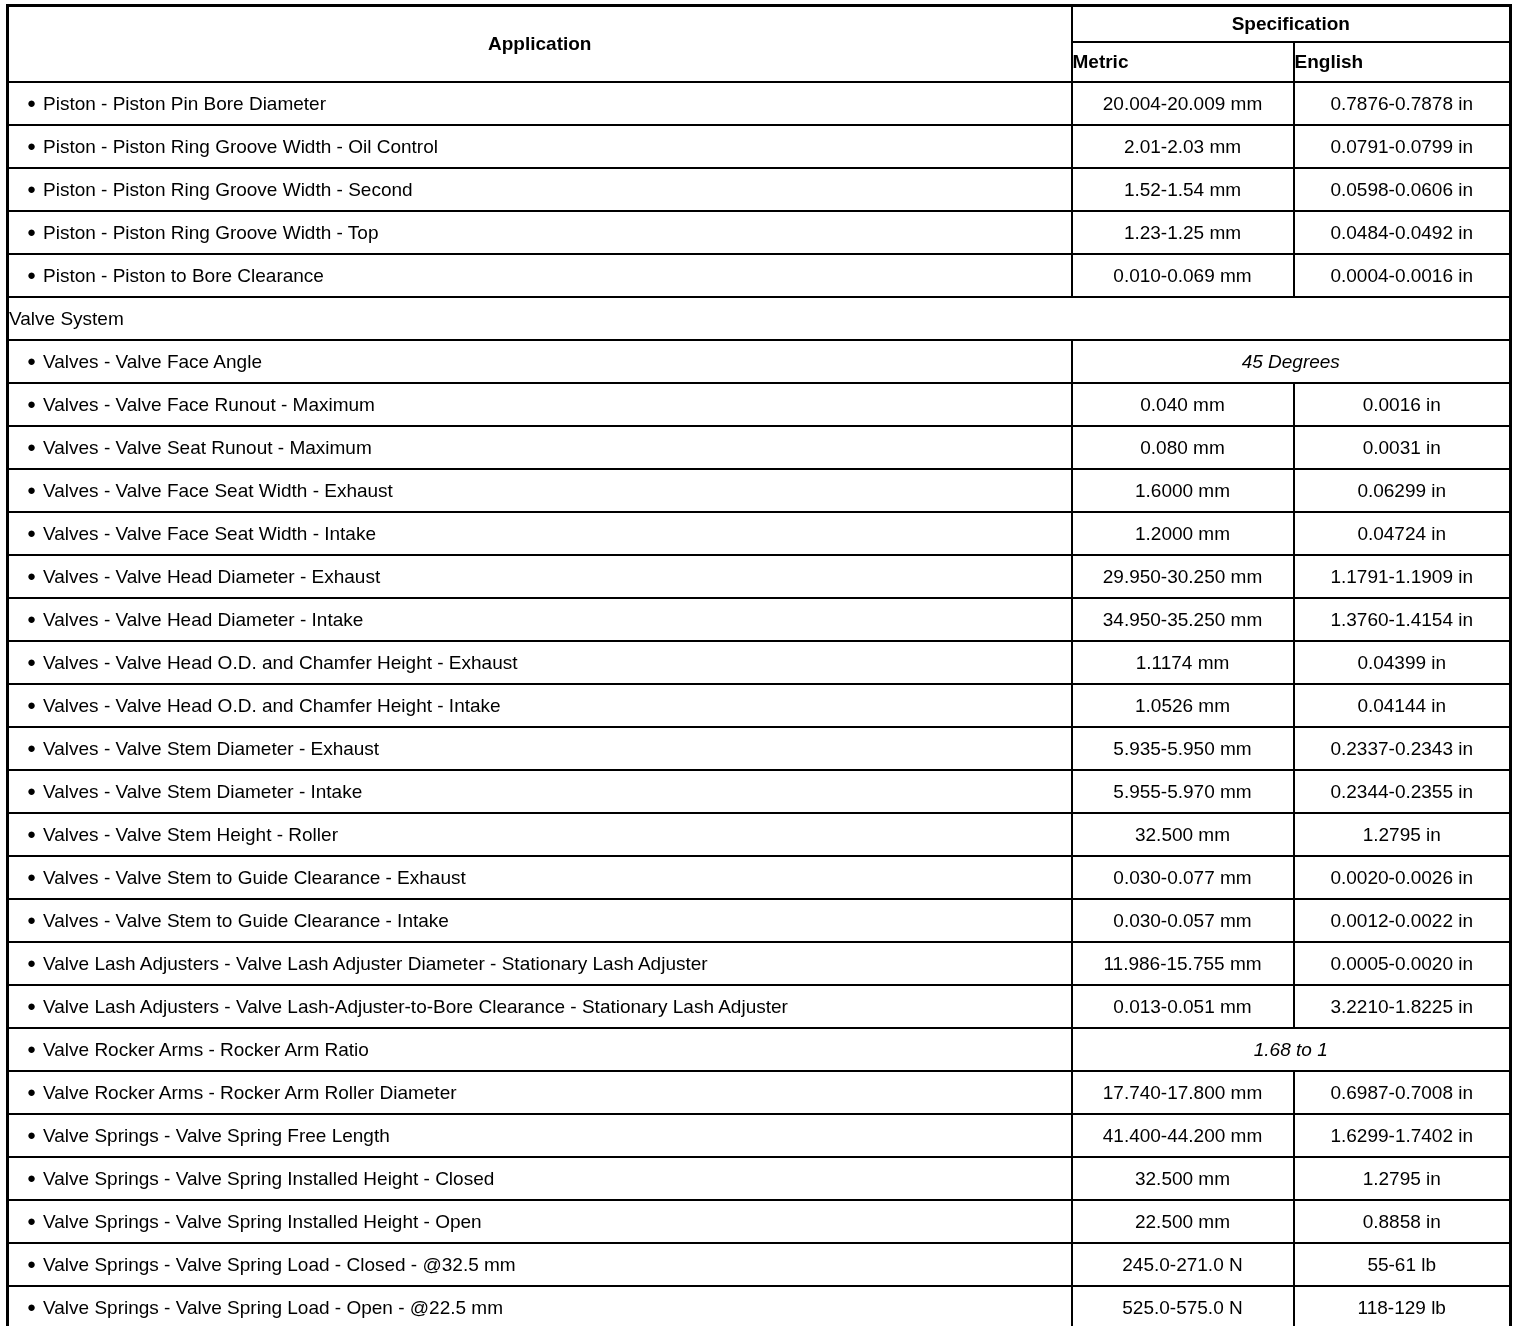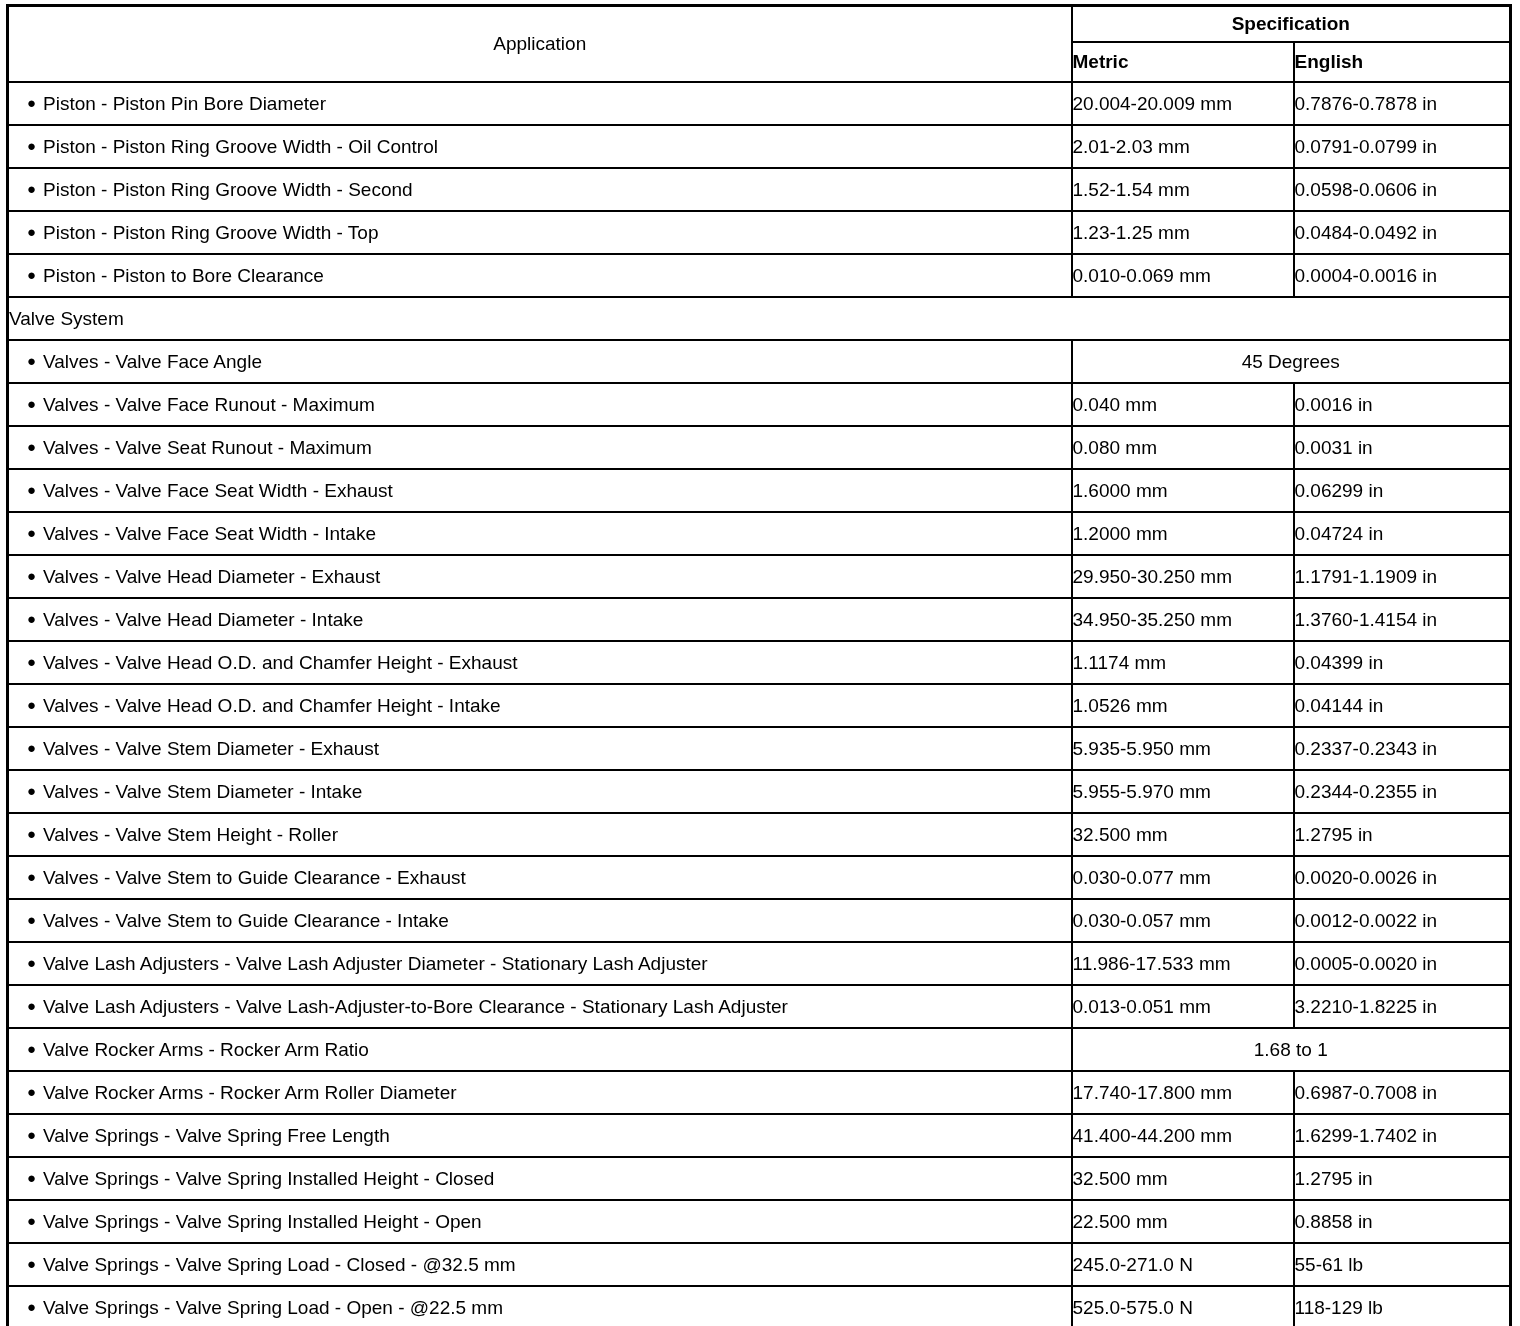--- a/index.html
+++ b/index.html
@@ -32,21 +32,21 @@
 
   table.spec th, table.spec td {
     border: 2px solid #000;
     padding: 0;
     font-size: 19px;
     line-height: 20px;
     vertical-align: middle;
   }
   th.hdr-app {
     text-align: center;
-    font-weight: normal;
+    font-weight: bold;
     font-size: 21px;
     height: 74px;
   }
   th.hdr-spec {
     text-align: center;
     font-weight: bold;
     font-size: 21px;
     height: 34px;
   }
   th.hdr-sub {
@@ -71,26 +71,28 @@
     font-size: 15px;
     vertical-align: 2px;
   }
   td.section {
     height: 41px;
     padding-left: 8px;
     text-align: left;
     font-size: 19.5px;
   }
   td.val {
+    text-align: center;
     font-size: 19.5px;
     white-space: nowrap;
   }
   td.span {
     text-align: center;
     font-size: 19.5px;
+    font-style: italic;
   }
 </style>
 </head>
 <body>
 
 <div class="sheet">
   <table class="spec">
     <colgroup>
       <col class="c-app">
       <col class="c-met">
@@ -199,21 +201,21 @@
           <td class="val">0.030-0.077 mm</td>
           <td class="val">0.0020-0.0026 in</td>
         </tr>
         <tr>
           <td class="app"><span class="bullet">●</span><span>Valves - Valve Stem to Guide Clearance - Intake</span></td>
           <td class="val">0.030-0.057 mm</td>
           <td class="val">0.0012-0.0022 in</td>
         </tr>
         <tr>
           <td class="app"><span class="bullet">●</span><span>Valve Lash Adjusters - Valve Lash Adjuster Diameter - Stationary Lash Adjuster</span></td>
-          <td class="val">11.986-17.533 mm</td>
+          <td class="val">11.986-15.755 mm</td>
           <td class="val">0.0005-0.0020 in</td>
         </tr>
         <tr>
           <td class="app"><span class="bullet">●</span><span>Valve Lash Adjusters - Valve Lash-Adjuster-to-Bore Clearance - Stationary Lash Adjuster</span></td>
           <td class="val">0.013-0.051 mm</td>
           <td class="val">3.2210-1.8225 in</td>
         </tr>
         <tr>
           <td class="app"><span class="bullet">●</span><span>Valve Rocker Arms - Rocker Arm Ratio</span></td>
           <td class="span" colspan="2">1.68 to 1</td>

